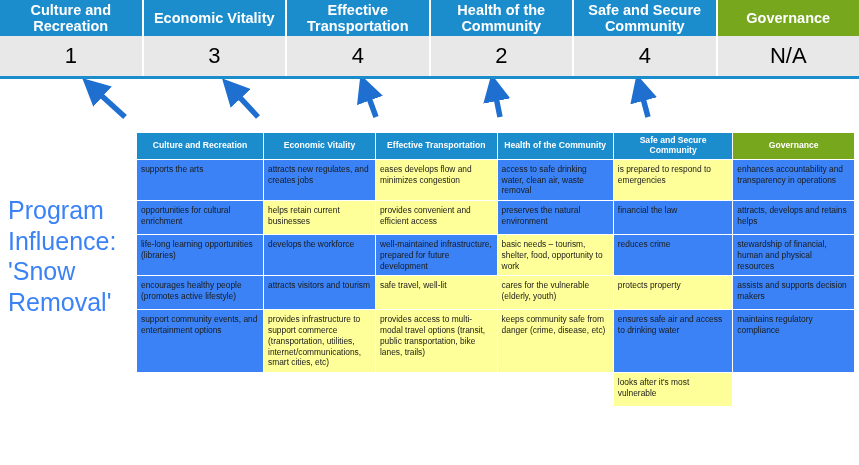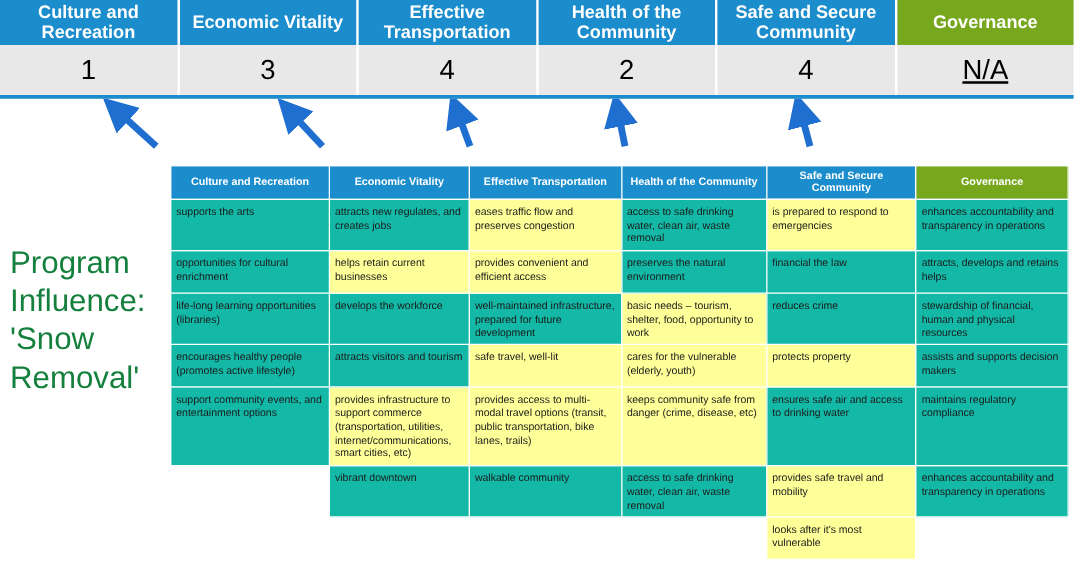--- a/index.html
+++ b/index.html
@@ -59,40 +59,40 @@
   .score-cell {
     flex: 1 1 0;
     display: flex;
     align-items: center;
     justify-content: center;
     font-size: 22px;
     color: #000000;
     border-right: 2px solid #ffffff;
     box-sizing: border-box;
   }
-  .score-cell:last-child { border-right: none; text-decoration: underline; }
+  .score-cell:last-child { border-right: none; }
 
   
   #arrows {
     position: absolute;
     left: 0;
     top: 79px;
     width: 859px;
     height: 55px;
     pointer-events: none;
   }
 
   
   #caption {
     position: absolute;
     left: 8px;
     top: 195px;
     width: 125px;
     font-size: 25px;
-    color: #15803d;
+    color: #3b82f6;
     line-height: 1.22;
     text-align: left;
   }
 
   
   #matrix {
     position: absolute;
     left: 136px;
     top: 132px;
     width: 719px;
@@ -114,21 +114,21 @@
   #matrix th.gov {
     background: #76a71d;
   }
   #matrix td {
     font-size: 8.4px;
     color: #1a1a1a;
     vertical-align: top;
     padding: 4px 4px;
     border: 1px solid #ffffff;
     line-height: 1.28;
-    background: #14b8a6;
+    background: #3b82f6;
     height: 34px;
     box-sizing: border-box;
   }
   #matrix td.hl {
     background: #ffff99;
   }
   #matrix td.empty {
     background: #ffffff;
     border-color: #ffffff;
   }
@@ -195,21 +195,21 @@
       <th>Effective Transportation</th>
       <th>Health of the Community</th>
       <th>Safe and Secure Community</th>
       <th class="gov">Governance</th>
     </tr>
   </thead>
   <tbody>
     <tr>
       <td>supports the arts</td>
       <td>attracts new regulates, and creates jobs</td>
-      <td class="hl">eases traffic flow and preserves congestion</td>
+      <td class="hl">eases develops flow and minimizes congestion</td>
       <td>access to safe drinking water, clean air, waste removal</td>
       <td class="hl">is prepared to respond to emergencies</td>
       <td>enhances accountability and transparency in operations</td>
     </tr>
     <tr>
       <td>opportunities for cultural enrichment</td>
       <td class="hl">helps retain current businesses</td>
       <td class="hl">provides convenient and efficient access</td>
       <td>preserves the natural environment</td>
       <td>financial the law</td>
@@ -232,28 +232,20 @@
       <td>assists and supports decision makers</td>
     </tr>
     <tr>
       <td>support community events, and entertainment options</td>
       <td class="hl">provides infrastructure to support commerce (transportation, utilities, internet/communications, smart cities, etc)</td>
       <td class="hl">provides access to multi-modal travel options (transit, public transportation, bike lanes, trails)</td>
       <td class="hl">keeps community safe from danger (crime, disease, etc)</td>
       <td>ensures safe air and access to drinking water</td>
       <td>maintains regulatory compliance</td>
     </tr>
-    <tr>
-      <td class="empty"></td>
-      <td>vibrant downtown</td>
-      <td>walkable community</td>
-      <td>access to safe drinking water, clean air, waste removal</td>
-      <td class="hl">provides safe travel and mobility</td>
-      <td>enhances accountability and transparency in operations</td>
-    </tr>
     <tr class="blank">
       <td class="empty"></td>
       <td class="empty"></td>
       <td class="empty"></td>
       <td class="empty"></td>
       <td class="hl">looks after it's most vulnerable</td>
       <td class="empty"></td>
     </tr>
   </tbody>
 </table>

